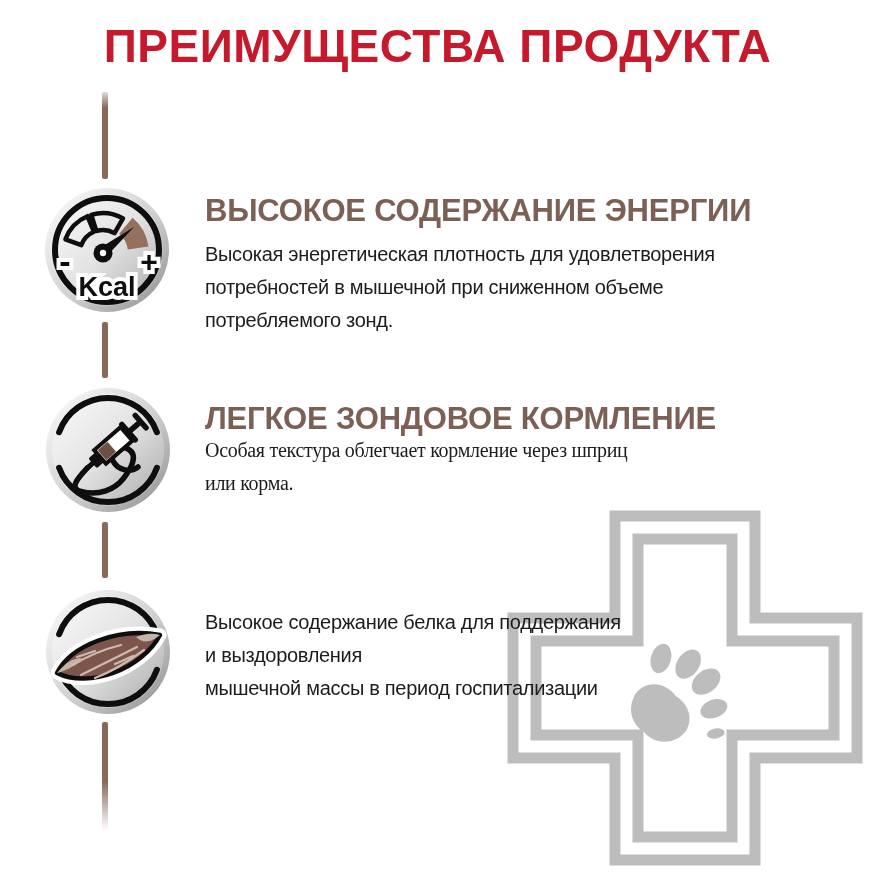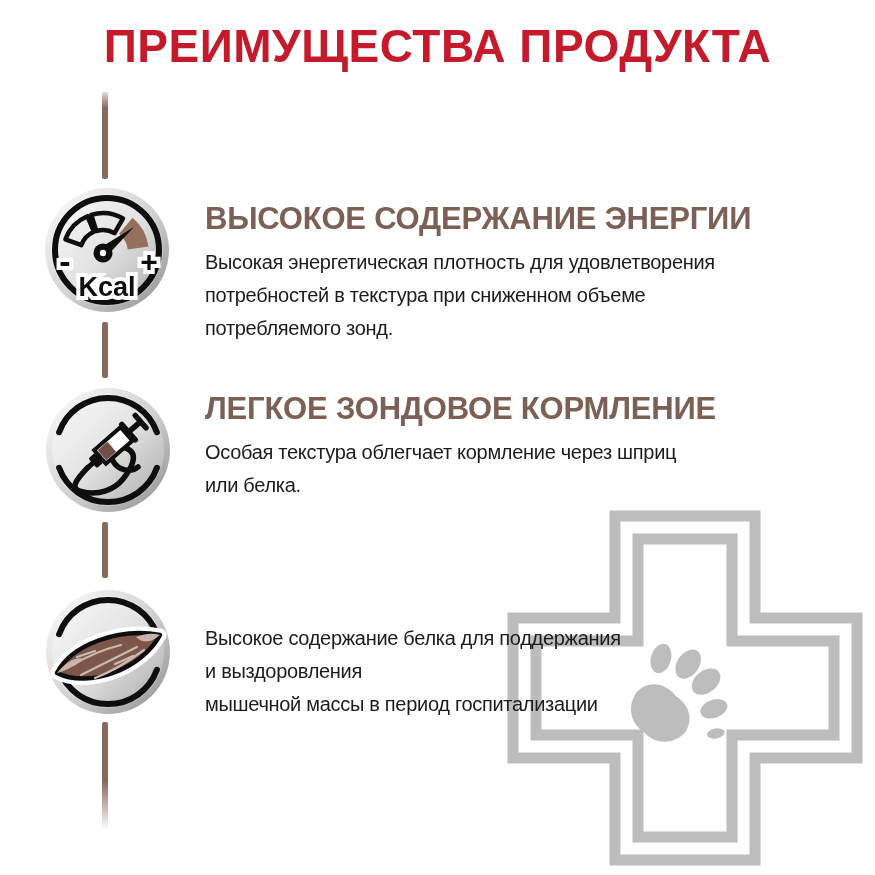--- a/index.html
+++ b/index.html
@@ -38,26 +38,26 @@
   .badge-3{left:45px;top:589px;}
   .benefit-text{position:absolute;left:205px;z-index:1;}
   .benefit-heading{
     font-size:31px;font-weight:bold;color:var(--heading-brown);
     letter-spacing:-0.2px;white-space:nowrap;line-height:1;
   }
   .benefit-line{
     font-size:20px;color:var(--body-text);line-height:33px;white-space:nowrap;
     letter-spacing:-0.3px;
   }
-  .bt-1{top:203px;}
+  .bt-1{top:195px;}
   .bt-1 .benefit-lines{margin-top:12px;}
-  .bt-2{top:393px;}
-  .bt-2 .benefit-lines{margin-top:12px;}
+  .bt-2{top:403px;}
+  .bt-2 .benefit-lines{font-family:Liberation Serif, serif;}
   .bt-3{top:594px;}
-  .bt-3 .benefit-lines{margin-top:28px;}
+  .bt-3 .benefit-lines{margin-top:12px;}
   .watermark{position:absolute;left:505px;top:505px;width:360px;height:362px;z-index:0;}
   .glyph-black{fill:#0e0e0e;}
   .ring{fill:none;stroke:#0e0e0e;stroke-width:6;stroke-linecap:round;}
   .gauge-seg{fill:none;stroke:#0e0e0e;stroke-width:4.5;stroke-linejoin:round;}
   .knockout-text{
     fill:#0e0e0e;stroke:#ffffff;stroke-width:8;paint-order:stroke;
     font-family:"Liberation Sans", sans-serif;font-weight:bold;text-anchor:middle;
   }
 </style>
 </head>
@@ -168,30 +168,30 @@
       <path d="M50,89 C66,83 84,72 99,61"></path>
       <path d="M32,68 L50,62"></path>
       <path d="M70,75 L88,67"></path>
     </g>
   </svg>
 
   <div class="benefit-text bt-1">
     <div class="benefit-heading">ВЫСОКОЕ СОДЕРЖАНИЕ ЭНЕРГИИ</div>
     <div class="benefit-lines">
       <div class="benefit-line">Высокая энергетическая плотность для удовлетворения</div>
-      <div class="benefit-line">потребностей в текстура при сниженном объеме</div>
+      <div class="benefit-line">потребностей в мышечной при сниженном объеме</div>
       <div class="benefit-line">потребляемого зонд.</div>
     </div>
   </div>
 
   <div class="benefit-text bt-2">
     <div class="benefit-heading">ЛЕГКОЕ ЗОНДОВОЕ КОРМЛЕНИЕ</div>
     <div class="benefit-lines">
       <div class="benefit-line">Особая текстура облегчает кормление через шприц</div>
-      <div class="benefit-line">или белка.</div>
+      <div class="benefit-line">или корма.</div>
     </div>
   </div>
 
   <div class="benefit-text bt-3">
     <div class="benefit-lines">
       <div class="benefit-line">Высокое содержание белка для поддержания</div>
       <div class="benefit-line">и выздоровления</div>
       <div class="benefit-line">мышечной массы в период госпитализации</div>
     </div>
   </div>

